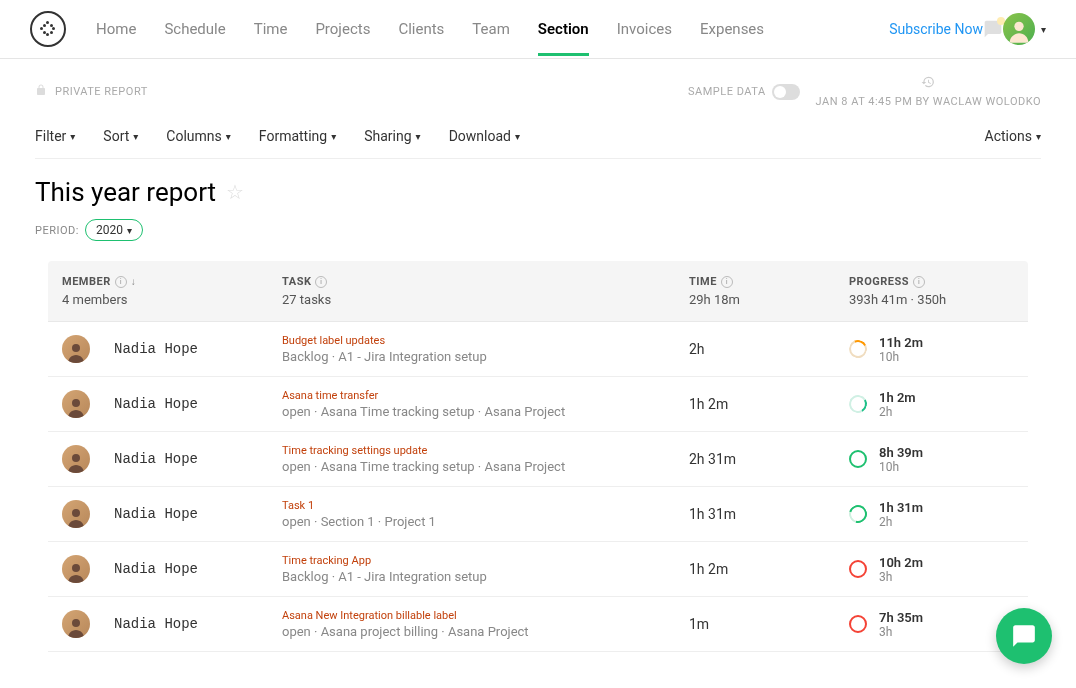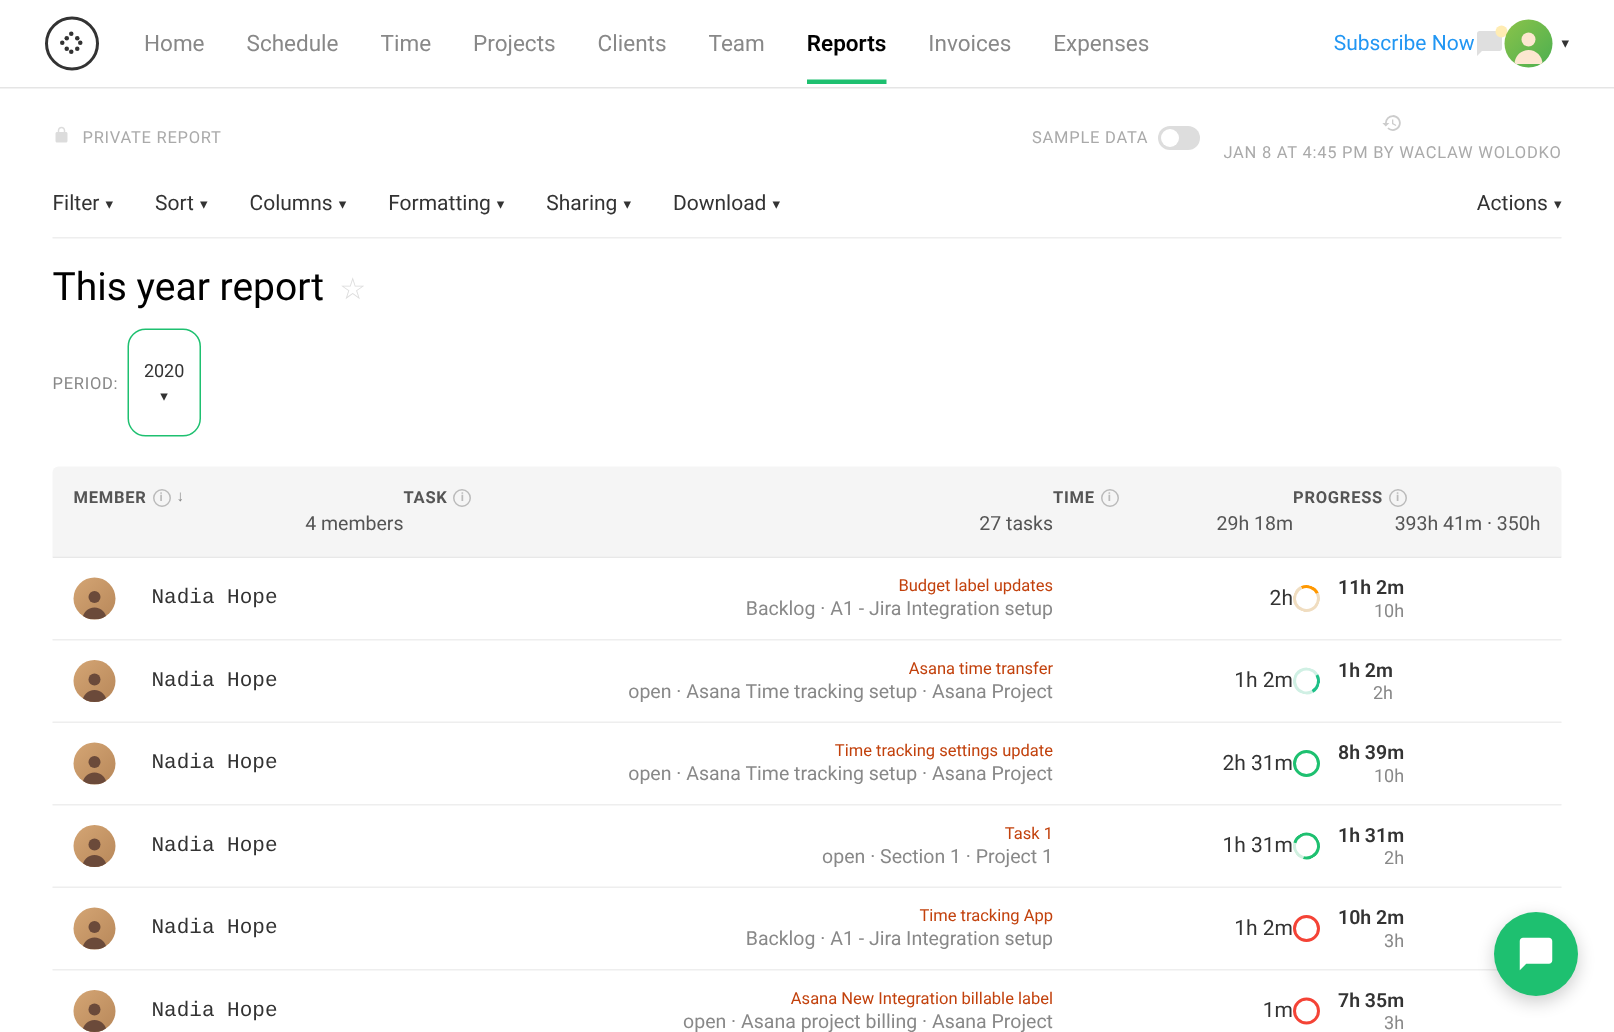--- a/index.html
+++ b/index.html
@@ -34,24 +34,24 @@
 .tool-group { display: flex; gap: 28px; }
 .tool-item { display: flex; align-items: center; gap: 4px; font-size: 14px; color: #333; cursor: pointer; }
 .chev { font-size: 10px; }
 
 
 .title-area { padding: 18px 35px 4px; }
 .title-row { display: flex; align-items: center; gap: 10px; }
 .report-title { font-size: 26px; font-weight: 400; color: #000; }
 .star { color: #ddd; font-size: 20px; cursor: pointer; }
 .period-row { margin-top: 12px; display: flex; align-items: center; gap: 6px; font-size: 11px; color: #888; letter-spacing: 0.5px; }
-.period-pill { border: 1px solid #1ec070; border-radius: 12px; padding: 20px 10px; display: flex; align-items: center; gap: 4px; color: #333; font-size: 12px; cursor: pointer; letter-spacing: 0; flex-direction: column; }
-
-
-.table { padding: 16px 35px 0; text-align: right; }
+.period-pill { border: 1px solid #1ec070; border-radius: 12px; padding: 3px 10px; display: flex; align-items: center; gap: 4px; color: #333; font-size: 12px; cursor: pointer; letter-spacing: 0; }
+
+
+.table { padding: 16px 48px 0; }
 .thead { display: flex; padding: 14px 14px; background: #f5f5f5; border-radius: 4px 4px 0 0; border-bottom: 1px solid #e8e8e8; }
 .col-member { width: 220px; }
 .col-task { flex: 1; }
 .col-time { width: 160px; }
 .col-progress { width: 165px; }
 .th-label { font-size: 11px; font-weight: 700; color: #555; letter-spacing: 0.5px; display: flex; align-items: center; gap: 4px; }
 .th-sub { font-size: 13px; color: #555; margin-top: 4px; }
 .info-icon { width: 12px; height: 12px; border: 1px solid #bbb; border-radius: 50%; display: inline-flex; align-items: center; justify-content: center; font-size: 8px; color: #bbb; }
 .sort-icon { font-size: 10px; color: #888; }
 
@@ -95,21 +95,21 @@
         <span style="top:12px;left:12px"></span>
     </div>
   </div>
   <div class="nav" id="nav">
       <a class="nav-item">Home</a>
       <a class="nav-item">Schedule</a>
       <a class="nav-item">Time</a>
       <a class="nav-item">Projects</a>
       <a class="nav-item">Clients</a>
       <a class="nav-item">Team</a>
-      <a class="nav-item active">Reports</a>
+      <a class="nav-item active">Section</a>
       <a class="nav-item">Invoices</a>
       <a class="nav-item">Expenses</a>
     </div>
   <div class="header-right">
     <span class="subscribe">Subscribe Now</span>
     <div class="bell-icon">
       <svg viewBox="0 0 24 24" fill="#999">
           <path d="M20 2H4c-1.1 0-2 .9-2 2v18l4-4h14c1.1 0 2-.9 2-2V4c0-1.1-.9-2-2-2z"></path>
         </svg>
       <div class="bell-dot"></div>

